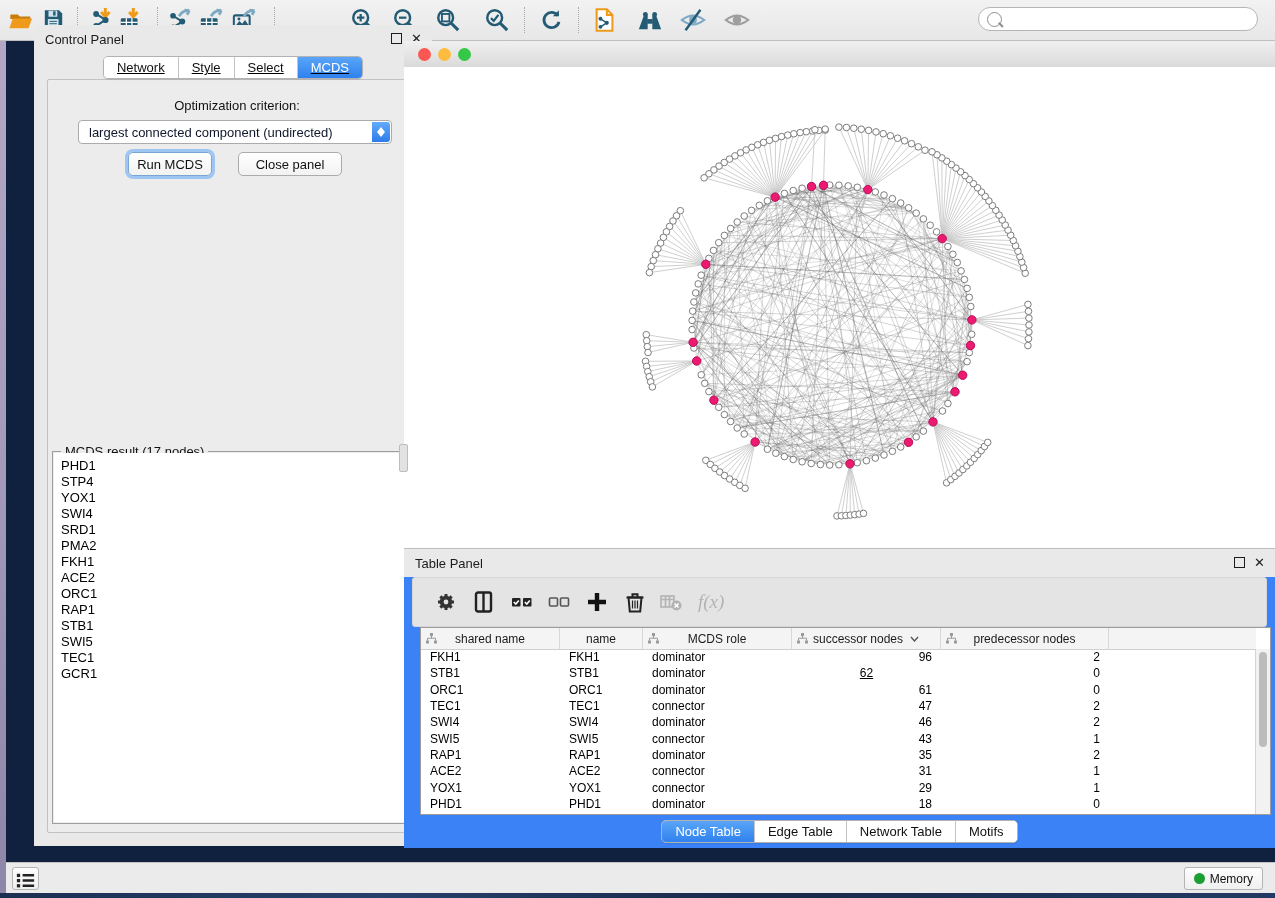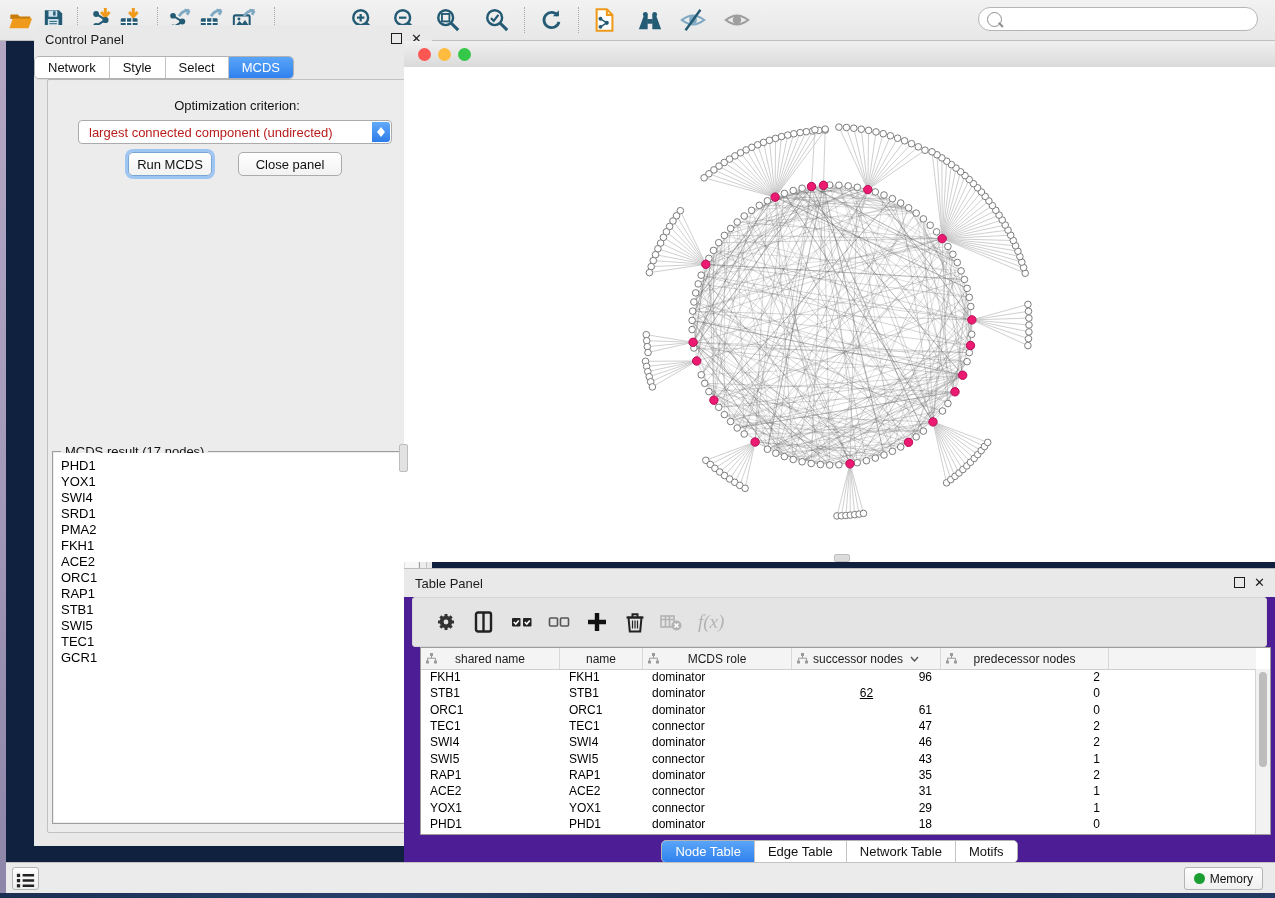--- a/index.html
+++ b/index.html
@@ -27,31 +27,31 @@
   .mag{width:13px;height:13px;border:1.6px solid #8f8f8f;border-radius:50%;position:relative;flex:0 0 13px;}
   .mag:after{content:"";position:absolute;left:10px;top:11px;width:6px;height:1.6px;background:#8f8f8f;transform:rotate(45deg);}
   
   .panel-header{position:absolute;left:0;top:0;right:0;height:28px;background:#e9e9e9;}
   .panel-title{position:absolute;left:11px;top:7px;font-size:13px;color:#1c1c1c;}
   .win-btns{position:absolute;right:10px;top:8px;display:flex;gap:9px;align-items:center;}
   .win-float{width:9px;height:9px;border:1.6px solid #1c1c1c;display:inline-block;}
   .win-close{font-size:13px;font-weight:bold;color:#1c1c1c;line-height:9px;}
   
   #control-panel{position:absolute;left:6px;top:25px;width:398px;height:821px;background:#e9e9e9;margin-left:28px;}
-  #cp-tabs{position:absolute;left:0;right:0;top:31px;display:flex;justify-content:flex-start;z-index:2;}
+  #cp-tabs{position:absolute;left:0;right:0;top:31px;display:flex;justify-content:center;z-index:2;text-decoration:underline;}
   .seg{display:flex;border:1px solid #b2b2b2;border-radius:5px;background:#fff;overflow:hidden;box-shadow:0 1px 1px rgba(0,0,0,.08);}
   .seg .seg-item{font-size:13px;color:#111;background:#fff;padding:3px 13px;border-right:1px solid #c4c4c4;cursor:pointer;}
   .seg .seg-item:last-child{border-right:none;}
   .seg .seg-item.active{background:linear-gradient(180deg,#5aa5f8,#2f81ee);color:#fff;}
   #cp-content{position:absolute;left:13px;top:54px;width:378px;height:752px;background:#ececec;
     border:1px solid #c2c2c2;border-radius:2px;}
   #opt-label{position:absolute;left:0;right:0;top:18px;text-align:center;font-size:13px;color:#111;}
   #criterion{position:absolute;left:30px;top:40px;width:314px;height:24px;background:#fff;border:1px solid #ababab;
     border-radius:4px;box-sizing:border-box;cursor:pointer;}
-  #criterion .val{position:absolute;left:10px;top:4px;font-size:13px;color:#b91c1c;white-space:nowrap;}
+  #criterion .val{position:absolute;left:10px;top:4px;font-size:13px;color:#0f172a;white-space:nowrap;}
   #criterion .stepper{position:absolute;right:1px;top:1px;bottom:1px;width:18px;border-radius:0 3px 3px 0;
     background:linear-gradient(180deg,#62aaf9,#2d7ce9);}
   #criterion .stepper:before{content:"";position:absolute;left:5px;top:5px;border-left:4px solid transparent;border-right:4px solid transparent;border-bottom:5px solid #fff;}
   #criterion .stepper:after{content:"";position:absolute;left:5px;bottom:5px;border-left:4px solid transparent;border-right:4px solid transparent;border-top:5px solid #fff;}
   .cp-btn{position:absolute;top:72px;height:24px;background:linear-gradient(180deg,#ffffff,#f2f2f2);
     border:1px solid #ababab;border-radius:5px;font-size:13px;color:#111;cursor:pointer;font-family:inherit;}
   #run-btn{left:80px;width:84px;box-shadow:0 0 0 3px rgba(108,174,248,.6);border-color:#7aa6d6;}
   #closepanel-btn{left:190px;width:104px;}
   #result-group{position:absolute;left:4px;top:371px;width:366px;height:371px;border:1px solid #9e9e9e;}
   #result-title{position:absolute;left:8px;top:-8px;background:#ececec;padding:0 4px;font-size:13px;color:#111;}
@@ -62,21 +62,21 @@
   
   #network-window{position:absolute;left:404px;top:41px;width:871px;height:521px;background:#fff;}
   #net-titlebar{position:absolute;left:0;top:0;right:0;height:26px;
     background:linear-gradient(180deg,#f0f0f0,#dadada);border-bottom:1px solid #a8a8a8;}
   .light{position:absolute;top:6.5px;width:13px;height:13px;border-radius:50%;}
   #net-title{position:absolute;left:0;right:0;top:5px;text-align:center;font-size:13px;color:#262626;}
   #net-canvas{position:absolute;left:0;top:26px;width:871px;height:495px;background:#fff;}
   #splitter-h{position:absolute;left:430px;top:487px;width:14px;height:6px;background:#dcdcdc;border:1px solid #c0c0c0;border-radius:2px;}
   #splitter-v{position:absolute;left:399px;top:444px;width:7px;height:26px;background:#e2e2e2;border:1px solid #bdbdbd;border-radius:2px;z-index:3;}
   
-  #table-panel{position:absolute;left:404px;top:568px;width:871px;height:300px;background:#4c1d95;border-top:1px solid #bdbdbd;box-sizing:border-box;}
+  #table-panel{position:absolute;left:404px;top:548px;width:871px;height:300px;background:#3b82f6;border-top:1px solid #bdbdbd;box-sizing:border-box;}
   #tp-toolbar{position:absolute;left:8px;right:8px;top:28px;height:48px;background:#e4e4e4;border:1px solid #d6d6d6;border-radius:3px;}
   .tp-btn{position:absolute;top:9px;width:30px;height:30px;border:none;background:transparent;padding:2px;cursor:pointer;}
   .tp-btn svg{width:24px;height:24px;display:block;margin:auto;}
   .tp-fx{font-family:"Liberation Serif","DejaVu Serif",serif;font-style:italic;font-size:19px;color:#b3b3b3;}
   #tp-tablebox{position:absolute;left:8px;top:78px;width:851px;height:188px;background:#fff;border:1px solid #9c9c9c;box-sizing:border-box;margin-left:8px;}
   #tp-header{position:absolute;left:0;top:0;right:14px;height:21px;background:#f4f4f4;border-bottom:1px solid #cfcfcf;display:flex;}
   .th{position:relative;box-sizing:border-box;border-right:1px solid #d8d8d8;display:flex;align-items:center;justify-content:center;
     font-size:12px;color:#1b1b1b;cursor:pointer;}
   .th .shared-ic{position:absolute;left:5px;top:5px;}
   .th .sort-ic{margin-left:7px;display:inline-block;}
@@ -268,20 +268,21 @@
       <span class="val">largest connected component (undirected)</span>
       <span class="stepper"></span>
     </div>
     <button class="cp-btn" id="run-btn">Run MCDS</button>
     <button class="cp-btn" id="closepanel-btn">Close panel</button>
     <div id="result-group">
       <span id="result-title">MCDS result (17 nodes)</span>
       <div id="result-list">
         <div id="result-items">
             <div class="result-item">PHD1</div>
+            <div class="result-item">STP4</div>
             <div class="result-item">YOX1</div>
             <div class="result-item">SWI4</div>
             <div class="result-item">SRD1</div>
             <div class="result-item">PMA2</div>
             <div class="result-item">FKH1</div>
             <div class="result-item">ACE2</div>
             <div class="result-item">ORC1</div>
             <div class="result-item">RAP1</div>
             <div class="result-item">STB1</div>
             <div class="result-item">SWI5</div>

